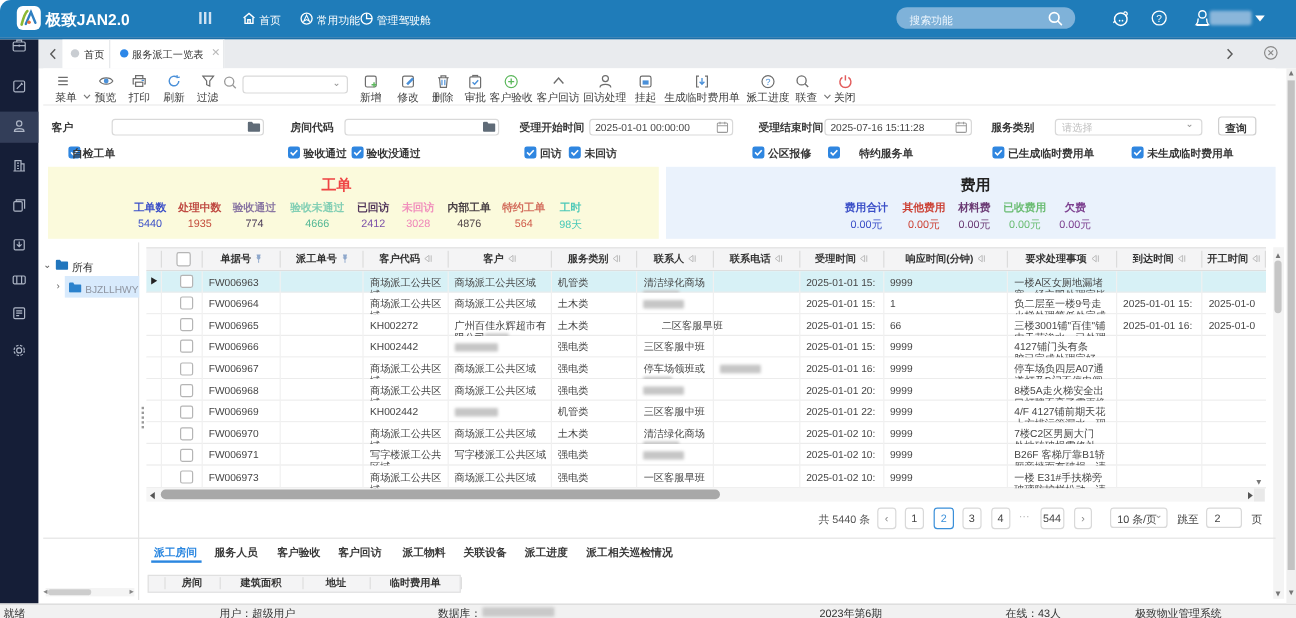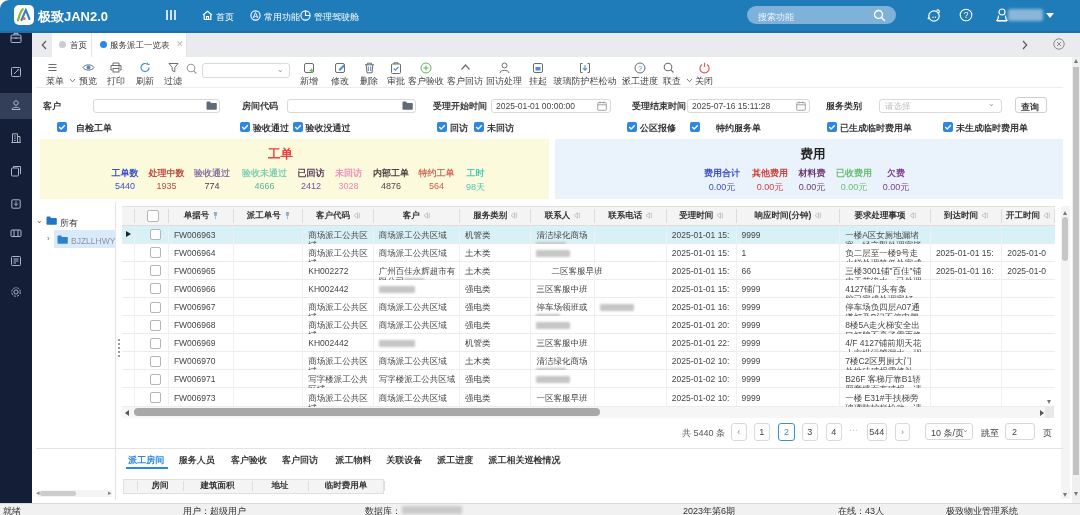--- a/index.html
+++ b/index.html
@@ -206,21 +206,21 @@
     <div class="tx" style="left:482px;top:74.5px;width:44px;text-align:center;font-size:9px;color:#3f3f3f;">回访处理</div>
 <svg class="ab" style="left:532px;top:61.5px;" width="12" height="12" viewBox="0 0 12 12" fill="none">
       <rect x="1.5" y="1.5" width="9" height="9" rx="1.5" stroke="#6d6d6d" stroke-width="1"></rect>
       <rect x="3.5" y="5" width="5" height="3.5" fill="#4a90d9"></rect>
     </svg>
     <div class="tx" style="left:525px;top:74.5px;width:26px;text-align:center;font-size:9px;color:#3f3f3f;">挂起</div>
 <svg class="ab" style="left:579px;top:61.5px;" width="12" height="12" viewBox="0 0 12 12" fill="none">
       <path d="M3.5 1.5 H1.5 V10.5 H3.5 M8.5 1.5 H10.5 V10.5 H8.5" stroke="#6d6d6d" stroke-width="1"></path>
       <path d="M6 3 V8 M4 6.2 L6 8.2 L8 6.2" stroke="#4a90d9" stroke-width="1.1"></path>
     </svg>
-    <div class="tx" style="left:549.5px;top:74.5px;width:71px;text-align:center;font-size:9px;color:#3f3f3f;">玻璃防护栏松动</div>
+    <div class="tx" style="left:549.5px;top:74.5px;width:71px;text-align:center;font-size:9px;color:#3f3f3f;">生成临时费用单</div>
     <svg class="ab" style="left:621.5px;top:78px;" width="7" height="5" viewBox="0 0 7 5">
       <path d="M1 1 L3.5 3.8 L6 1" stroke="#7a7a7a" stroke-width="1" fill="none"></path>
     </svg>
 <svg class="ab" style="left:634px;top:61.5px;" width="12" height="12" viewBox="0 0 12 12" fill="none">
       <circle cx="6" cy="6" r="5" stroke="#6d6d6d" stroke-width="1"></circle>
       <text x="6" y="8.6" font-size="7.5" fill="#4a90d9" text-anchor="middle" font-family="Liberation Sans">?</text>
     </svg>
     <div class="tx" style="left:618px;top:74.5px;width:44px;text-align:center;font-size:9px;color:#3f3f3f;">派工进度</div>
 <svg class="ab" style="left:663px;top:61.5px;" width="12" height="12" viewBox="0 0 12 12" fill="none">
       <circle cx="5" cy="5" r="3.8" stroke="#6d6d6d" stroke-width="1.1"></circle>
@@ -264,21 +264,21 @@
 <div class="ab" style="left:879px;top:98.5px;width:123px;height:14.5px;border:1px solid #d9d9d9;border-radius:3px;"></div>
 <div class="tx" style="left:885px;top:100.5px;font-size:8.5px;color:#c0c0c0;">请选择</div>
 <div class="tx" style="left:988px;top:99px;font-size:8px;color:#999;">⌄</div>
 <div class="ab" style="left:1015px;top:96.5px;width:31.5px;height:16.5px;border:1px solid #cfcfcf;border-radius:3px;"></div>
 <div class="tx" style="left:1021px;top:100.5px;font-size:9px;font-weight:bold;color:#373737;">查询</div>
 
 <div class="ab" style="left:57px;top:121.5px;width:10px;height:10px;background:#2f86e0;border-radius:2px;"></div>
     <svg class="ab" style="left:57px;top:121.5px;" width="10" height="10" viewBox="0 0 10 10">
       <path d="M2.2 5 L4.2 7 L7.8 3.2" stroke="#fff" stroke-width="1.3" fill="none"></path>
     </svg>
-    <div class="tx" style="left:76px;top:122px;font-size:9px;font-weight:bold;color:#373737;text-align:right;">自检工单</div>
+    <div class="tx" style="left:60px;top:122px;font-size:9px;font-weight:bold;color:#373737;text-align:right;">自检工单</div>
 <div class="ab" style="left:240px;top:121.5px;width:10px;height:10px;background:#2f86e0;border-radius:2px;"></div>
     <svg class="ab" style="left:240px;top:121.5px;" width="10" height="10" viewBox="0 0 10 10">
       <path d="M2.2 5 L4.2 7 L7.8 3.2" stroke="#fff" stroke-width="1.3" fill="none"></path>
     </svg>
     <div class="tx" style="left:253px;top:122px;font-size:9px;font-weight:bold;color:#373737;">验收通过</div>
 <div class="ab" style="left:292.5px;top:121.5px;width:10px;height:10px;background:#2f86e0;border-radius:2px;"></div>
     <svg class="ab" style="left:292.5px;top:121.5px;" width="10" height="10" viewBox="0 0 10 10">
       <path d="M2.2 5 L4.2 7 L7.8 3.2" stroke="#fff" stroke-width="1.3" fill="none"></path>
     </svg>
     <div class="tx" style="left:305.5px;top:122px;font-size:9px;font-weight:bold;color:#373737;">验收没通过</div>

